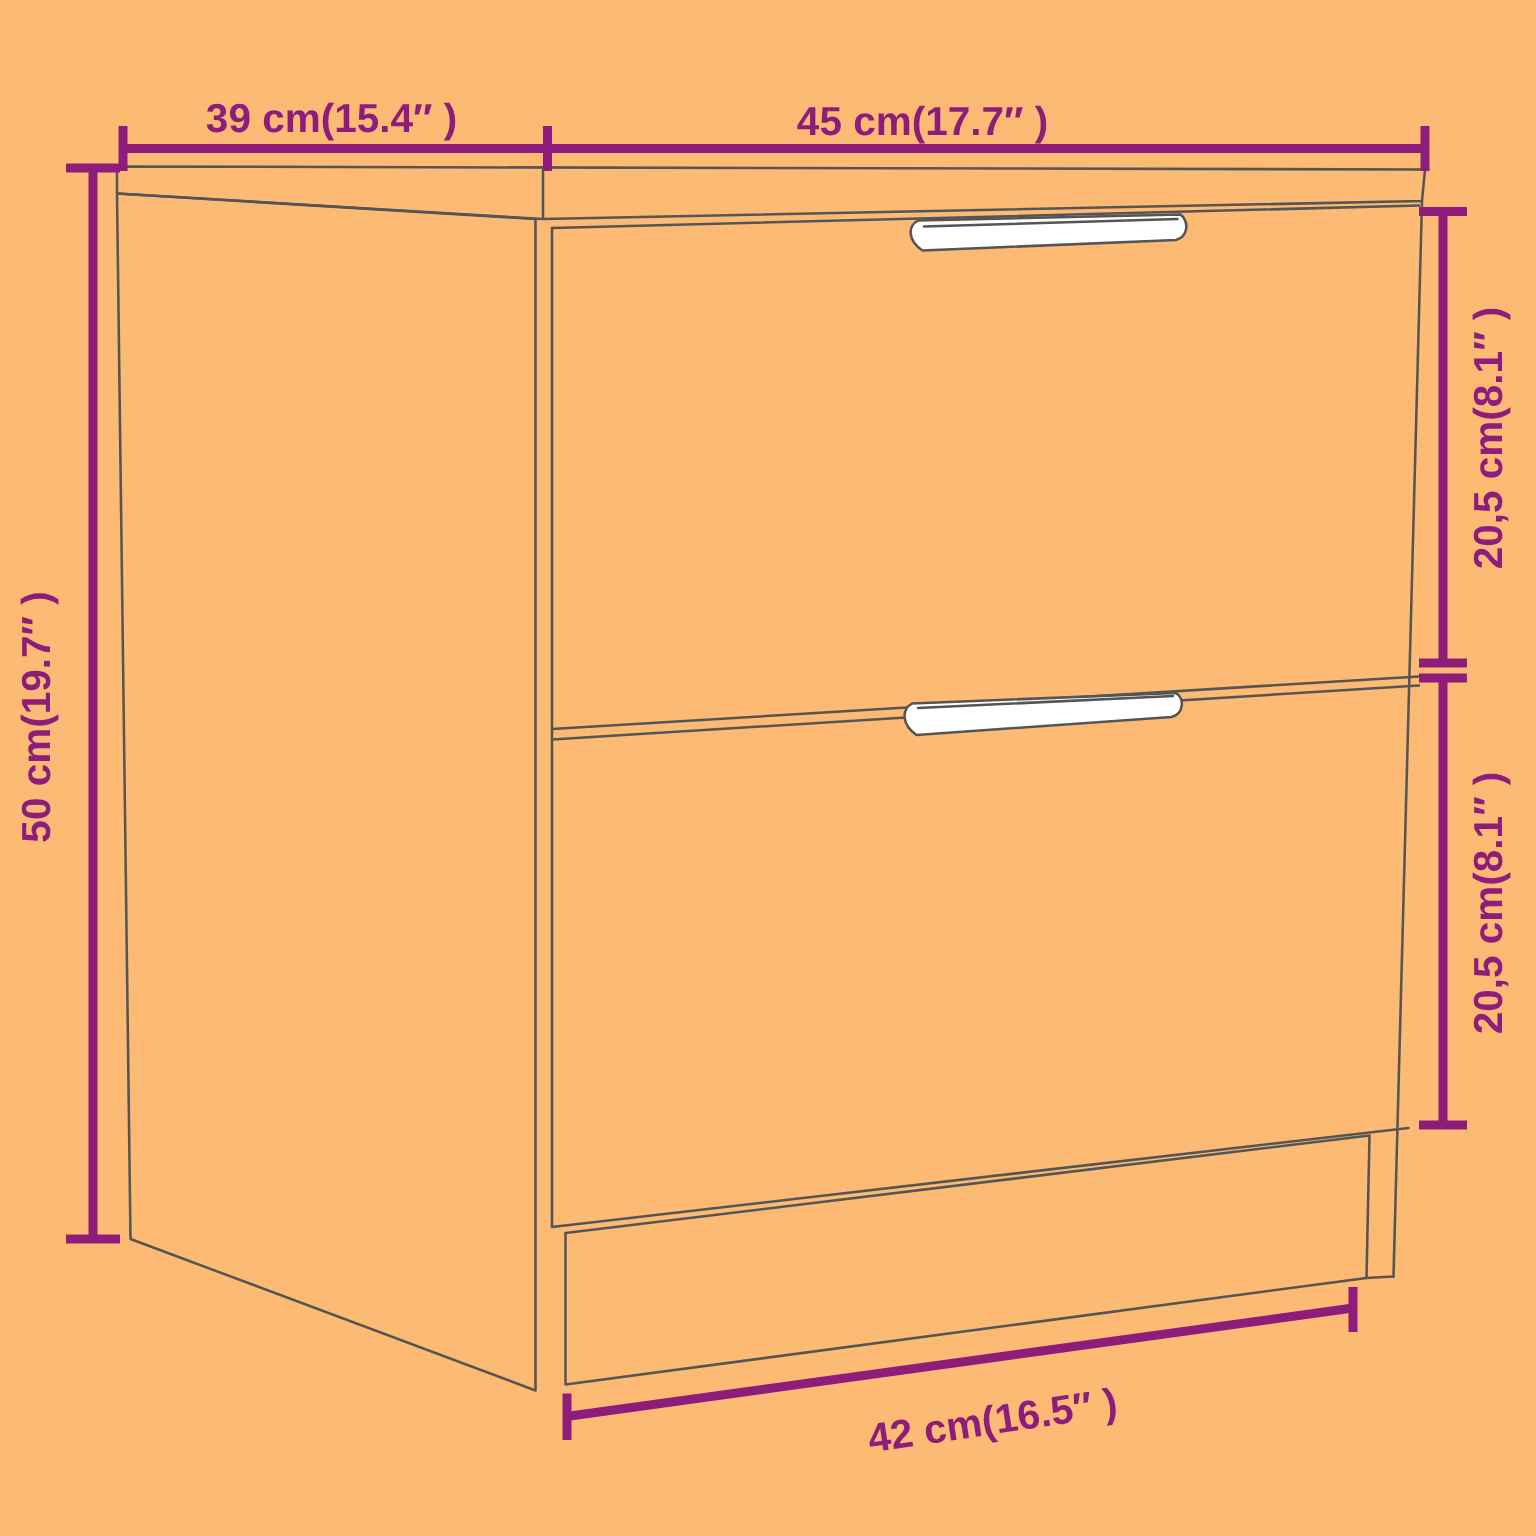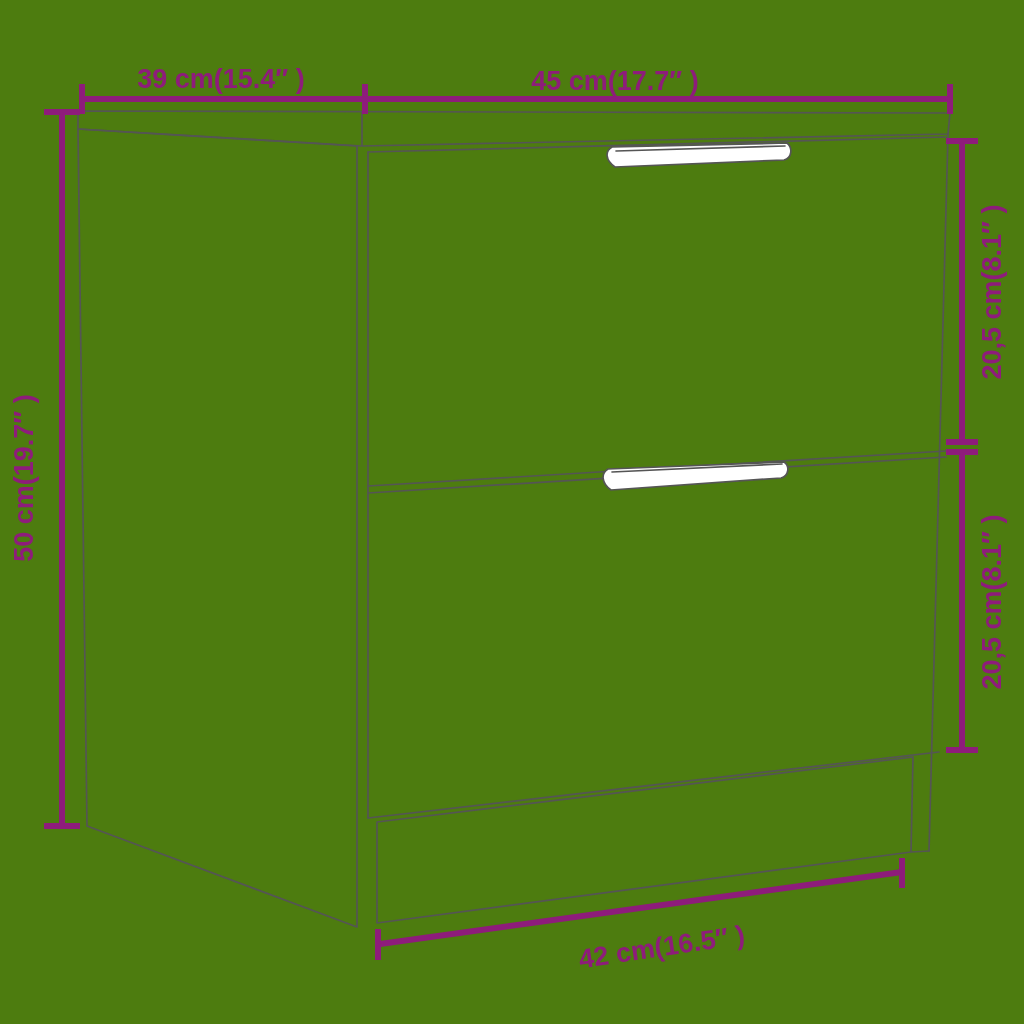--- a/index.html
+++ b/index.html
@@ -6,21 +6,21 @@
     margin: 0;
     padding: 0;
     width: 1024px;
     height: 1024px;
     background: #ffffff;
     overflow: hidden;
   }
   .stage {
     width: 1024px;
     height: 1024px;
-    background: #4d7c0f;
+    background: #fdba74;
   }
   svg {
     display: block;
     width: 1024px;
     height: 1024px;
   }
   .dim-label {
     font-family: "Liberation Sans", "DejaVu Sans", sans-serif;
     font-weight: bold;
     font-size: 27px;

